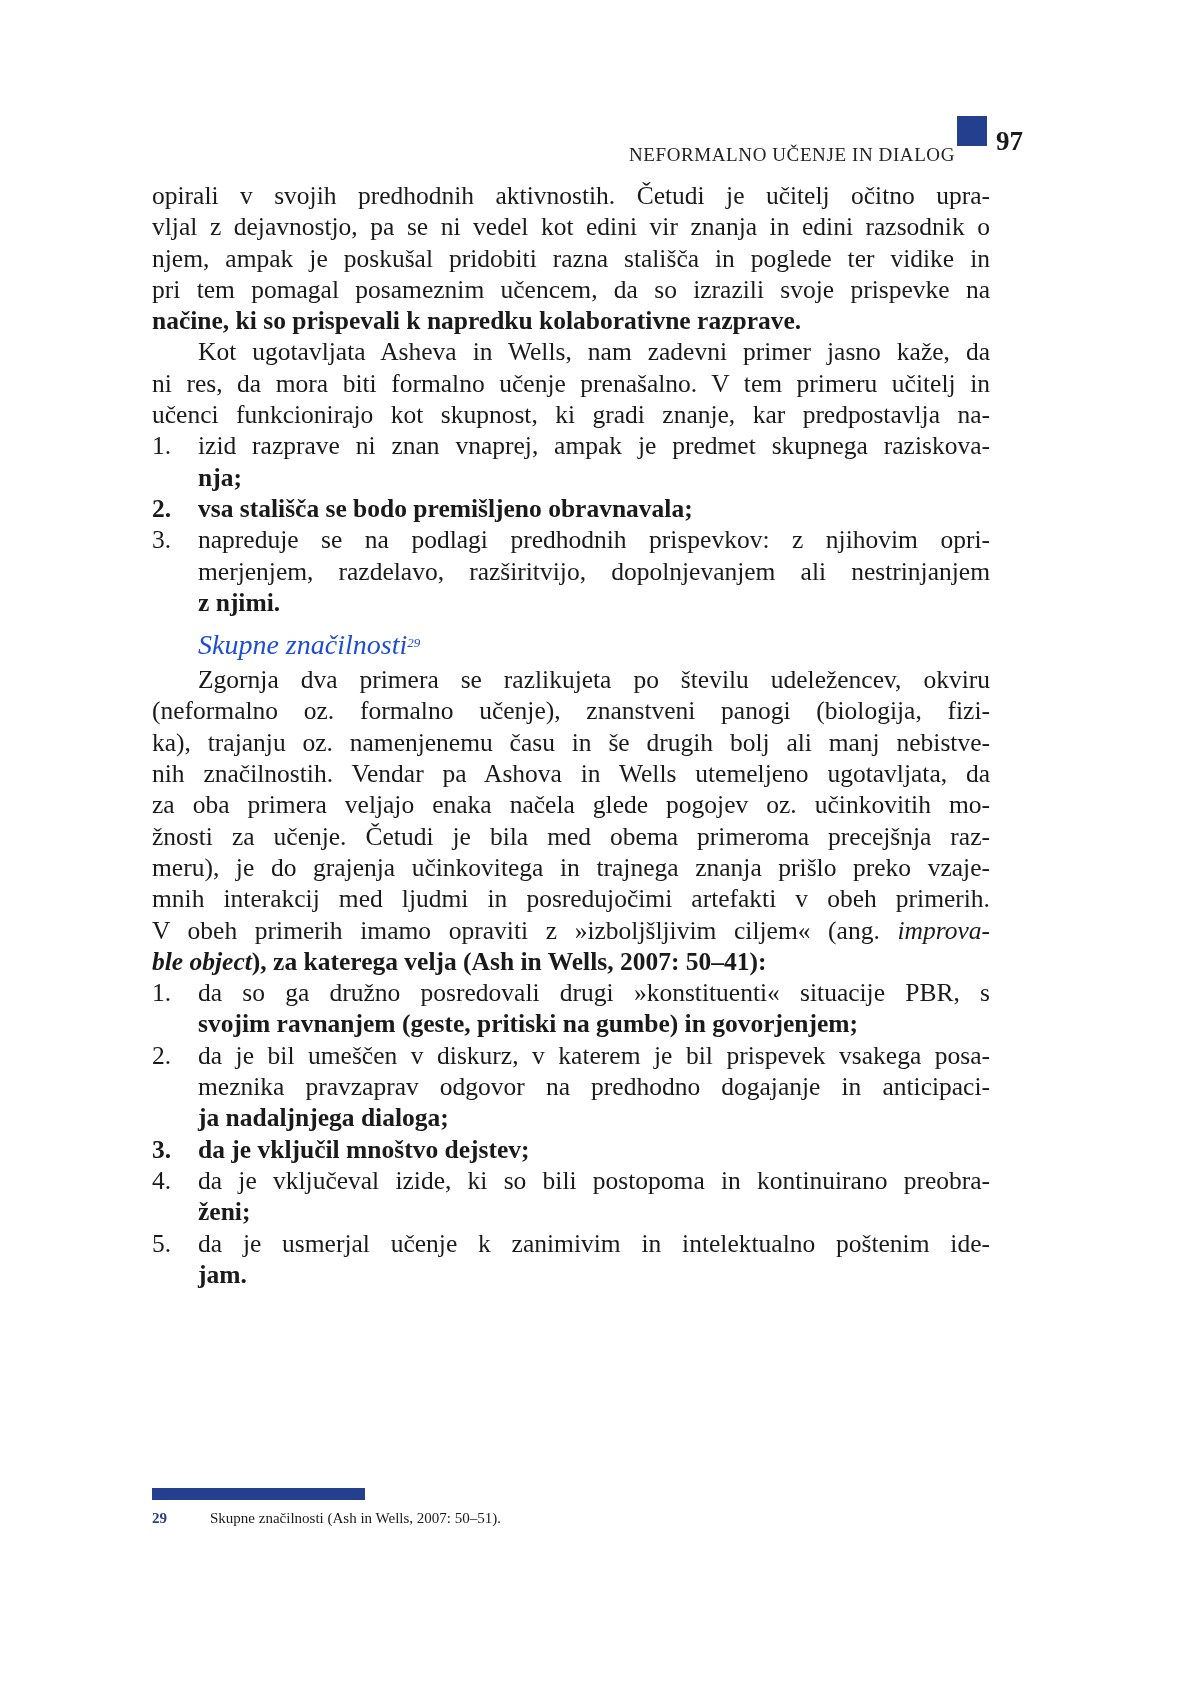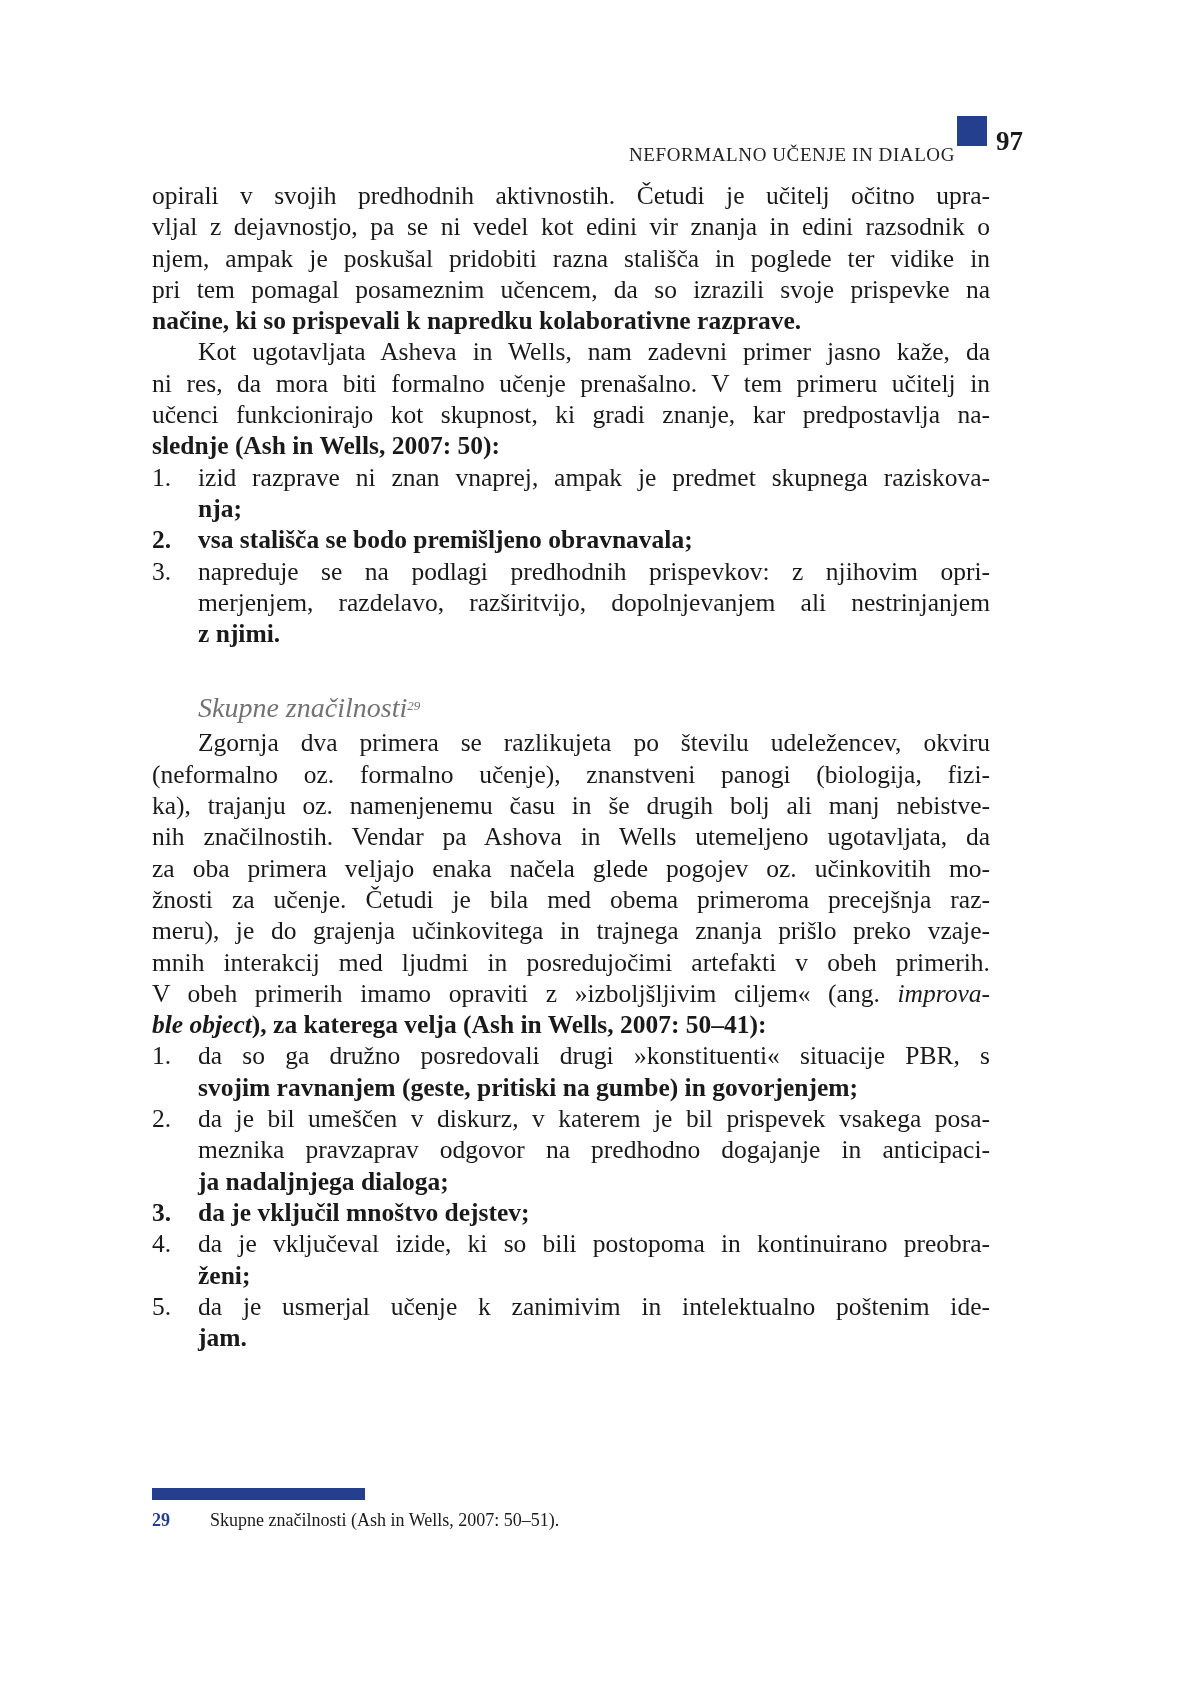--- a/index.html
+++ b/index.html
@@ -8,25 +8,25 @@
   .running-head { position: absolute; top: 126px; left: 0; width: 1187px; height: 40px; }
   .rh-title { position: absolute; right: 232px; top: 6px; font-size: 19px; letter-spacing: 0.6px; color: #222; white-space: nowrap; margin-top: 12px; }
   .rh-square { position: absolute; left: 957px; top: 116px; width: 30px; height: 30px; background: #253f8f; }
   .rh-page { position: absolute; left: 996px; top: 126px; font-size: 27px; font-weight: bold; color: #1a1a1a; text-align: center; }
   .text-block { position: absolute; left: 152px; top: 180px; width: 838px; font-size: 25.5px; line-height: 31.3px; }
   .line { display: block; white-space: nowrap; text-align: justify; text-align-last: justify; height: 31.3px; }
   .line.last { text-align-last: left; font-weight: bold; }
   .indent { padding-left: 46px; }
   .li-line { position: relative; padding-left: 46px; }
   .li-num { position: absolute; left: 0; top: 0; }
-  .heading { display: block; height: 38px; margin-top: 40px; font-style: italic; color: #737373; font-size: 28px; line-height: 38px; padding-left: 46px; white-space: nowrap; }
+  .heading { display: block; height: 38px; margin-top: 8px; font-style: italic; color: #1d4ed8; font-size: 28px; line-height: 38px; padding-left: 46px; white-space: nowrap; }
   .heading sup { font-size: 13px; vertical-align: top; position: relative; top: -2px; }
   .it { font-style: italic; }
   .fn-rule { position: absolute; left: 152px; top: 1488px; width: 213px; height: 12px; background: #253f8f; }
-  .footnote { position: absolute; left: 152px; top: 1510px; font-size: 18px; white-space: nowrap; }
+  .footnote { position: absolute; left: 152px; top: 1510px; font-size: 15px; white-space: nowrap; }
   .fn-num { color: #253f8f; font-weight: bold; display: inline-block; width: 58px; }
 </style>
 </head>
 <body>
 
 <div class="running-head">
   <span class="rh-title">NEFORMALNO UČENJE IN DIALOG</span>
 </div>
 <div class="rh-square"></div>
 <span class="rh-page">97</span>
@@ -38,21 +38,20 @@
     <span class="line">vljal z dejavnostjo, pa se ni vedel kot edini vir znanja in edini razsodnik o</span>
     <span class="line">njem, ampak je poskušal pridobiti razna stališča in poglede ter vidike in</span>
     <span class="line">pri tem pomagal posameznim učencem, da so izrazili svoje prispevke na</span>
     <span class="line last">načine, ki so prispevali k napredku kolaborativne razprave.</span>
   </div>
 
   <div>
     <span class="line indent">Kot ugotavljata Asheva in Wells, nam zadevni primer jasno kaže, da</span>
     <span class="line">ni res, da mora biti formalno učenje prenašalno. V tem primeru učitelj in</span>
     <span class="line">učenci funkcionirajo kot skupnost, ki gradi znanje, kar predpostavlja na-</span>
-    <span class="line last">slednje (Ash in Wells, 2007: 50):</span>
   </div>
 
   <div>
     <div>
       <span class="line li-line"><span class="li-num">1.</span><span>izid razprave ni znan vnaprej, ampak je predmet skupnega raziskova-</span></span>
       <span class="line li-line last">nja;</span>
     </div>
     <div>
       <span class="line li-line last"><span class="li-num">2.</span><span>vsa stališča se bodo premišljeno obravnavala;</span></span>
     </div>

